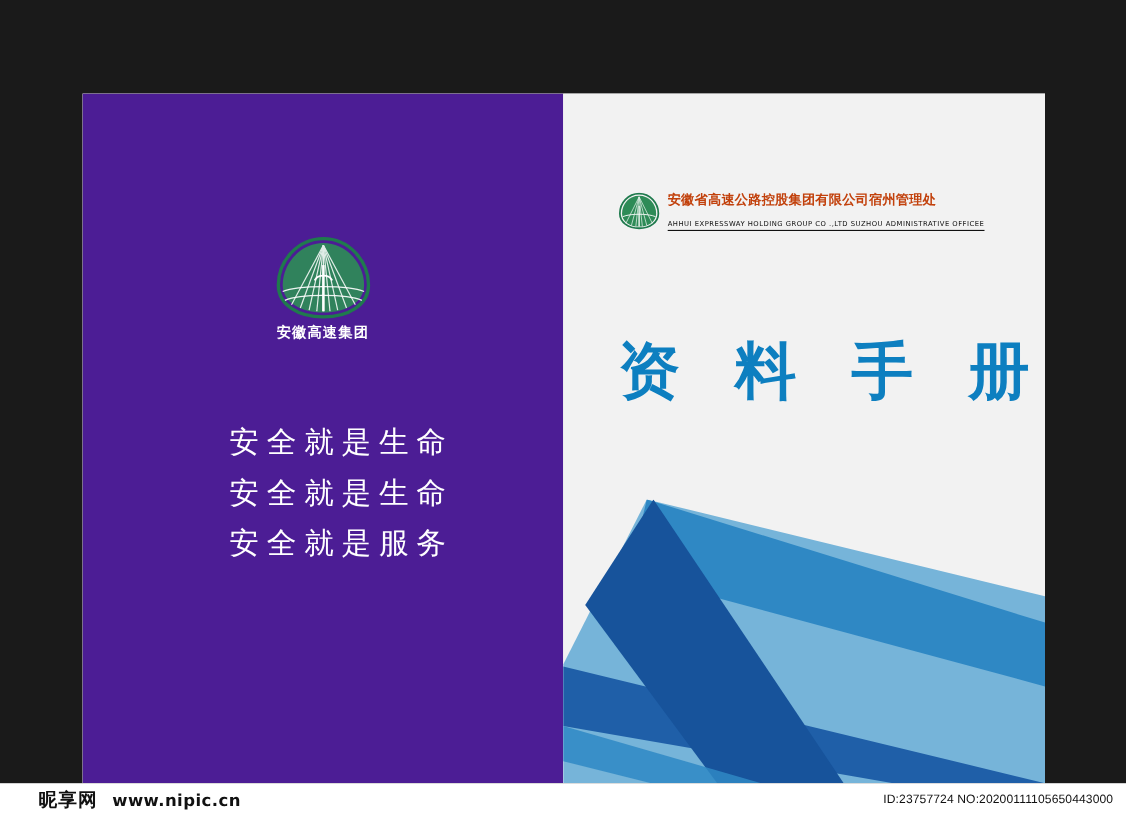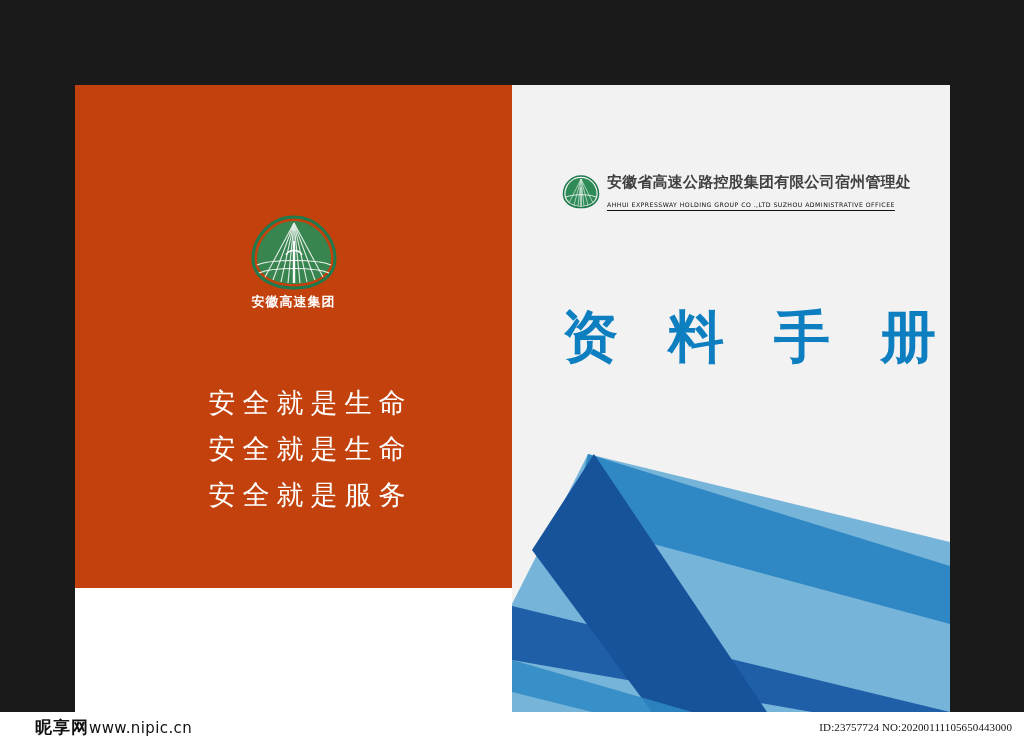--- a/index.html
+++ b/index.html
@@ -9,21 +9,21 @@
     font-family:"DejaVu Sans","Liberation Sans",sans-serif;
     overflow:hidden;
     position:relative;
   }
   #stage{position:absolute;left:0;top:0;width:1024px;height:744px;background:#1a1a1a;}
 
   
   .artboard{position:absolute;left:75px;top:85px;width:875px;height:627px;overflow:hidden;background:#fff;}
 
   
-  .left-panel{position:absolute;left:0;top:0;width:437px;height:503px;background:#c2410c;}
+  .left-panel{position:absolute;left:0;top:0;width:437px;height:627px;background:#4c1d95;}
 
   
   .right-panel{position:absolute;left:437px;top:0;width:438px;height:627px;background:#f2f2f2;}
 
   
   .left-logo{position:absolute;left:50%;top:130px;transform:translateX(-50%);width:90px;height:75px;}
   .left-logo svg{display:block;width:90px;height:75px;}
   .left-logo-text{
     position:absolute;left:50%;top:208px;transform:translateX(-50%);
     color:#ffffff;font-size:13px;font-weight:bold;letter-spacing:1px;white-space:nowrap;
@@ -33,21 +33,21 @@
     color:#ffffff;font-size:27px;line-height:46px;letter-spacing:7px;
     font-family:"DejaVu Sans","Liberation Sans",sans-serif;font-weight:500;
     white-space:nowrap;text-indent:7px;margin-left:27px;
   }
 
   
   .org-block{position:absolute;left:50px;top:88px;display:flex;align-items:center;}
   .org-mark{width:38px;height:34px;flex:0 0 38px;}
   .org-mark svg{display:block;width:38px;height:34px;}
   .org-names{margin-left:7px;}
-  .org-cn{color:#404040;font-size:15px;font-weight:bold;letter-spacing:0.2px;white-space:nowrap;}
+  .org-cn{color:#c2410c;font-size:12px;font-weight:bold;letter-spacing:0.2px;white-space:nowrap;}
   .org-en{color:#0d0d0d;font-size:6.2px;letter-spacing:0.45px;white-space:nowrap;margin-top:3px;
           border-bottom:1px solid #111;padding-bottom:2px;display:inline-block;}
 
   .title-cn{
     position:absolute;left:50px;top:215px;
     color:#0d7fc0;font-size:56px;font-weight:bold;letter-spacing:18px;white-space:nowrap;
     font-family:Liberation Serif, serif;
   }
 
   
@@ -55,24 +55,24 @@
   .ribbons svg{display:block;width:438px;height:258px;}
 
   
   .footer{position:absolute;left:0;bottom:0;width:1024px;height:32px;background:#ffffff;}
   .footer-brand{position:absolute;left:14px;top:4px;display:flex;align-items:center;}
   .footer-logo{
     color:#111;font-size:17px;font-weight:bold;letter-spacing:1px;
     font-family:"DejaVu Sans","Liberation Sans",sans-serif;
     padding-left:21px;
   }
-  .footer-url{margin-left:0;color:#111;font-size:15px;font-weight:normal;letter-spacing:0.4px;
+  .footer-url{margin-left:13px;color:#111;font-size:15px;font-weight:bold;letter-spacing:0.4px;
               font-family:"DejaVu Sans","Liberation Sans",sans-serif;}
   .footer-id{position:absolute;right:12px;top:9px;color:#111;font-size:11px;letter-spacing:0.1px;
-             font-family:Liberation Serif, serif;}
+             font-family:Liberation Sans, sans-serif;}
 </style>
 </head>
 <body>
 
 <div id="stage">
 
   <div class="artboard">
 
     <div class="left-panel">
 

